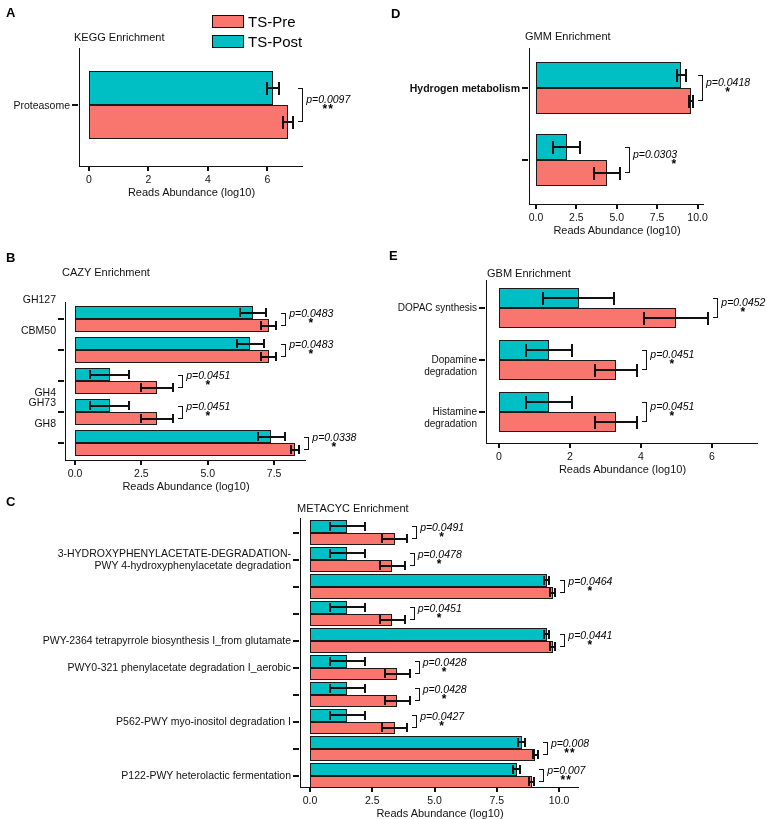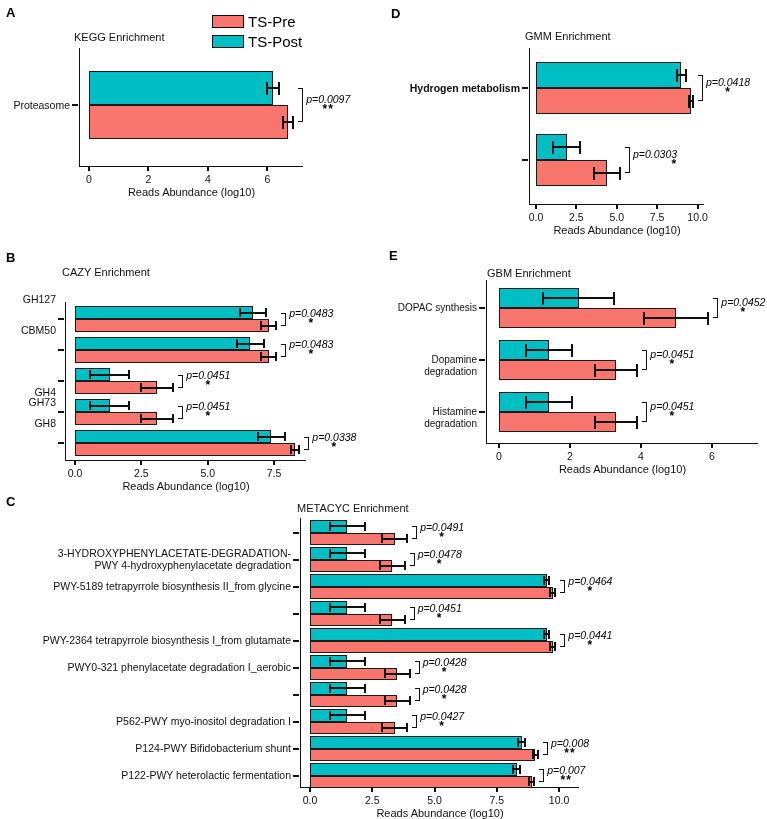--- a/index.html
+++ b/index.html
@@ -315,25 +315,23 @@
         <div class="xtick" style="left: 132.537px; top: 269px; width: 2px; height: 5px;"></div>
         <div class="xticklabel" style="left: 113.537px; top: 276px; width: 40px;">5.0</div>
         <div class="xtick" style="left: 194.806px; top: 269px; width: 2px; height: 5px;"></div>
         <div class="xticklabel" style="left: 175.806px; top: 276px; width: 40px;">7.5</div>
         <div class="xtick" style="left: 257.074px; top: 269px; width: 2px; height: 5px;"></div>
         <div class="xticklabel" style="left: 238.074px; top: 276px; width: 40px;">10.0</div>
         <div class="xlabel" style="left: 0px; top: 289px; width: 278px;">Reads Abundance (log10)</div>
       </div>
       <div class="catlabel" style="left: 11px; top: 61.5px; width: 280px;">3-HYDROXYPHENYLACETATE-DEGRADATION-
 PWY 4-hydroxyphenylacetate degradation</div>
-      <div class="catlabel" style="left: 11px; top: 95px; width: 280px;">PWY-5189 tetrapyrrole biosynthesis II_from glycine</div>
       <div class="catlabel" style="left: 11px; top: 149px; width: 280px;">PWY-2364 tetrapyrrole biosynthesis I_from glutamate</div>
       <div class="catlabel" style="left: 11px; top: 176px; width: 280px;">PWY0-321 phenylacetate degradation I_aerobic</div>
       <div class="catlabel" style="left: 11px; top: 230px; width: 280px;">P562-PWY myo-inositol degradation I</div>
-      <div class="catlabel" style="left: 11px; top: 257px; width: 280px;">P124-PWY Bifidobacterium shunt</div>
       <div class="catlabel" style="left: 11px; top: 284px; width: 280px;">P122-PWY heterolactic fermentation</div>
     </section>
 
   <section class="panel" style="left:383px; top:0px; width:384px; height:240px;">
       <div class="letter" style="left: 8px; top: 6px;">D</div>
       <div class="chart-title" style="left: 142px; top: 30px;">GMM Enrichment</div>
       <div class="plot" style="left: 146px; top: 48px; width: 174px; height: 156px;">
         <div class="bar" style="left: 6px; top: 14px; width: 145.385px; height: 26px; background: rgb(0, 191, 196);"></div>
         <div class="eline" style="left: 146.538px; top: 26px; width: 9.69231px; height: 2px;"></div>
         <div class="ecap" style="left: 145.538px; top: 20.5px; width: 2px; height: 13px;"></div>

